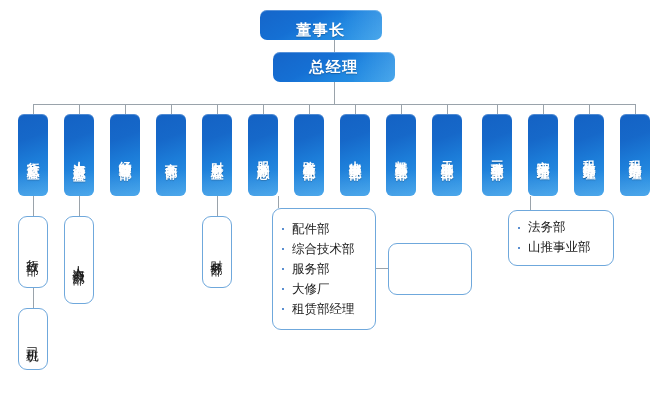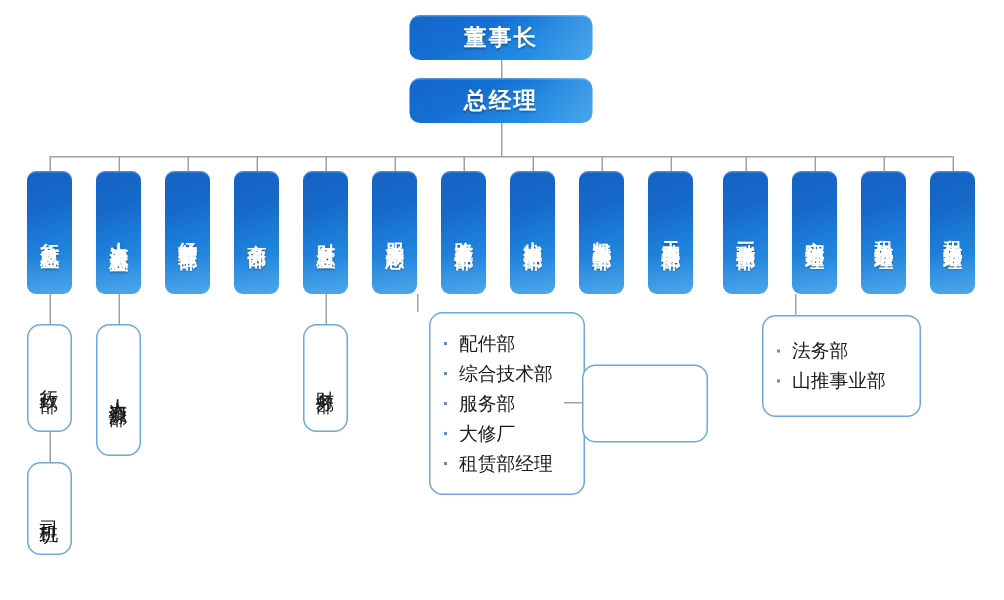--- a/index.html
+++ b/index.html
@@ -148,21 +148,21 @@
     width: 2px;
     height: 2px;
     background: #5b8fd0;
   }
 </style>
 </head>
 <body>
 
 <div id="chart">
 
-  <div class="top-box" style="left:273px; top:10px; width:122px; height:30px;">
+  <div class="top-box" style="left:260px; top:10px; width:122px; height:30px;align-items:flex-end;">
     <span>董事长</span>
   </div>
 
   <div class="vline" style="left:334px; top:40px; height:12px;"></div>
 
   <div class="top-box" style="left:273px; top:52px; width:122px; height:30px;">
     <span>总经理</span>
   </div>
 
   <div class="vline" style="left:334px; top:82px; height:22px;"></div>
@@ -244,37 +244,37 @@
   </div>
 
   <div class="wbox-v" style="left:64px; top:216px; height:88px;">
     <span class="vtxt">人力资源部</span>
   </div>
 
   <div class="wbox-v" style="left:202px; top:216px; height:72px;">
     <span class="vtxt">财务部</span>
   </div>
 
-  <div class="wbox-list" style="left:286px; top:208px; width:104px; height:122px;justify-content:center;">
+  <div class="wbox-list" style="left:272px; top:208px; width:104px; height:122px;justify-content:center;">
     <ul>
       <li>配件部</li>
       <li>综合技术部</li>
       <li>服务部</li>
       <li>大修厂</li>
       <li>租赁部经理</li>
     </ul>
   </div>
 
   <div class="hline" style="left:376px; top:268px; width:12px;"></div>
 
   <div class="wbox-list" style="left:388px; top:243px; width:84px; height:52px;">
     <ul>
     </ul>
   </div>
 
-  <div class="wbox-list" style="left:508px; top:210px; width:106px; height:68px;">
+  <div class="wbox-list" style="left:508px; top:210px; width:106px; height:56px;font-family:Liberation Mono, monospace;">
     <ul>
       <li>法务部</li>
       <li>山推事业部</li>
     </ul>
   </div>
 
 </div>
 
 </body></html>

